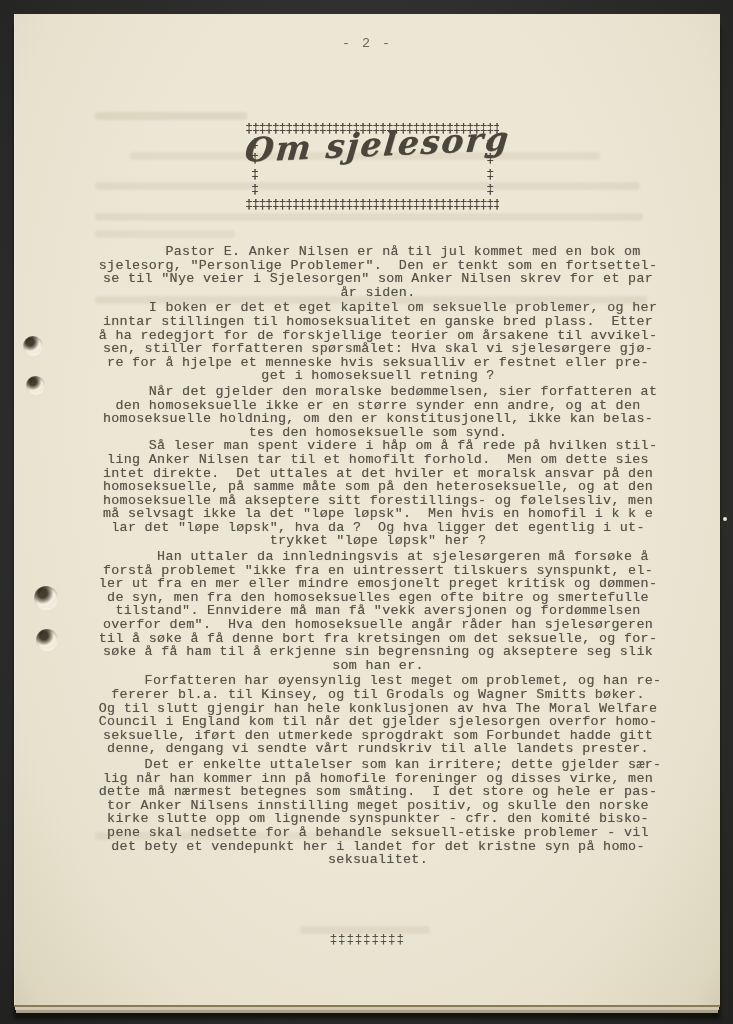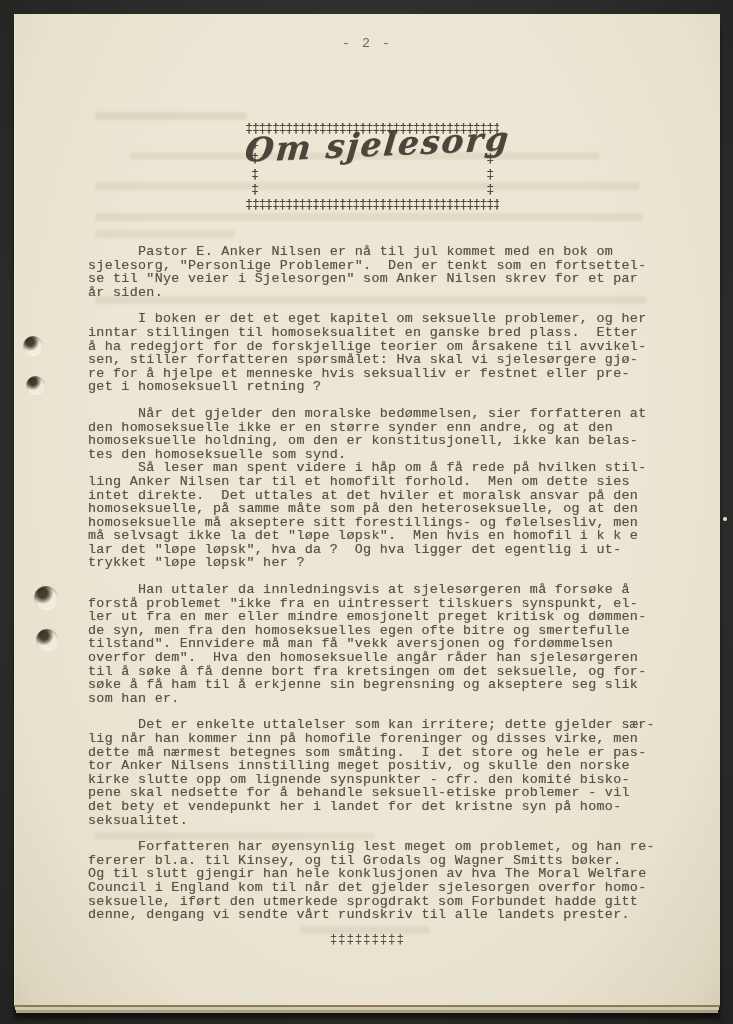--- a/index.html
+++ b/index.html
@@ -36,23 +36,24 @@
     font-family: "Liberation Mono", monospace;
     font-size: 13.4px; letter-spacing: 2px;
     color: #6b665b;
   }
   .body-text {
     position: absolute; left: 74px; top: 231px; width: 580px;
     font-family: "Liberation Mono", monospace;
     font-size: 13.4px; line-height: 13.6px; letter-spacing: 0.3px;
     color: #59544a;
     text-shadow: 0 0 0.7px rgba(80,74,64,0.55);
+    text-align: center;
   }
   .para { white-space: pre; }
-  .para + .para { margin-top: 13px; }
+  .para + .para { margin-top: 2px; }
   
   .title-box {
     position: absolute; top: 107px; left: 50%;
     transform: translateX(-50%); margin-left: 5px;
     width: 254px;
     font-family: "Liberation Mono", monospace;
     font-size: 13.5px; line-height: 15.2px; letter-spacing: -1.4px;
     color: #4e4940;
     text-align: center;
     text-shadow: 0 0 0.6px rgba(70,64,54,0.6);
@@ -177,31 +178,31 @@
 trykket "løpe løpsk" her ?</div>
         <div class="para">      Han uttaler da innledningsvis at sjelesørgeren må forsøke å
 forstå problemet "ikke fra en uintressert tilskuers synspunkt, el-
 ler ut fra en mer eller mindre emosjonelt preget kritisk og dømmen-
 de syn, men fra den homoseksuelles egen ofte bitre og smertefulle
 tilstand". Ennvidere må man få "vekk aversjonen og fordømmelsen
 overfor dem".  Hva den homoseksuelle angår råder han sjelesørgeren
 til å søke å få denne bort fra kretsingen om det seksuelle, og for-
 søke å få ham til å erkjenne sin begrensning og akseptere seg slik
 som han er.</div>
+        <div class="para">      Forfatteren har øyensynlig lest meget om problemet, og han re-
+fererer bl.a. til Kinsey, og til Grodals og Wagner Smitts bøker.
+Og til slutt gjengir han hele konklusjonen av hva The Moral Welfare
+Council i England kom til når det gjelder sjelesorgen overfor homo-
+seksuelle, iført den utmerkede sprogdrakt som Forbundet hadde gitt
+denne, dengang vi sendte vårt rundskriv til alle landets prester.</div>
         <div class="para">      Det er enkelte uttalelser som kan irritere; dette gjelder sær-
 lig når han kommer inn på homofile foreninger og disses virke, men
 dette må nærmest betegnes som småting.  I det store og hele er pas-
 tor Anker Nilsens innstilling meget positiv, og skulle den norske
 kirke slutte opp om lignende synspunkter - cfr. den komité bisko-
 pene skal nedsette for å behandle seksuell-etiske problemer - vil
 det bety et vendepunkt her i landet for det kristne syn på homo-
 seksualitet.</div>
-        <div class="para">      Forfatteren har øyensynlig lest meget om problemet, og han re-
-fererer bl.a. til Kinsey, og til Grodals og Wagner Smitts bøker.
-Og til slutt gjengir han hele konklusjonen av hva The Moral Welfare
-Council i England kom til når det gjelder sjelesorgen overfor homo-
-seksuelle, iført den utmerkede sprogdrakt som Forbundet hadde gitt
-denne, dengang vi sendte vårt rundskriv til alle landets prester.</div>
       </div>
 
     <div class="footer-ornament">‡‡‡‡‡‡‡‡‡</div>
   </div>
 </div>
 
 </body></html>

